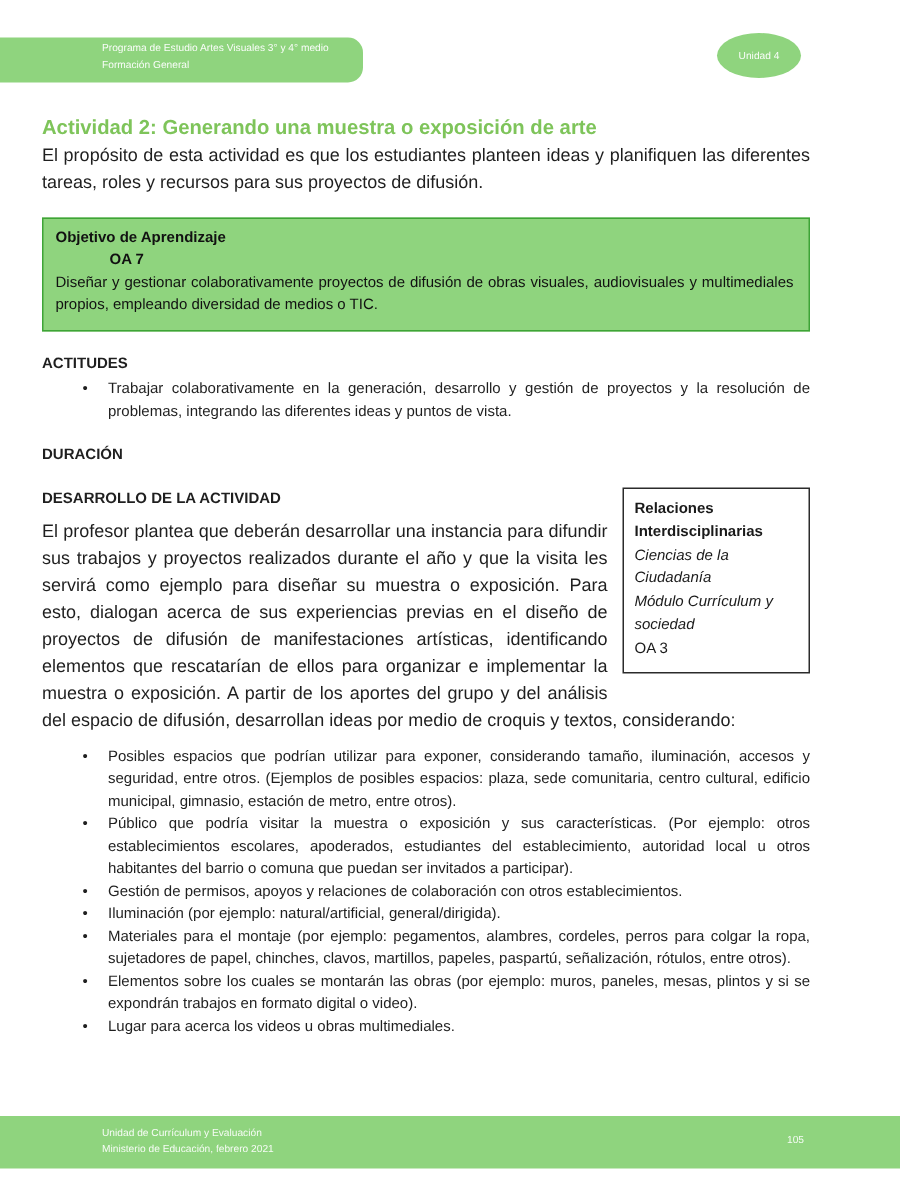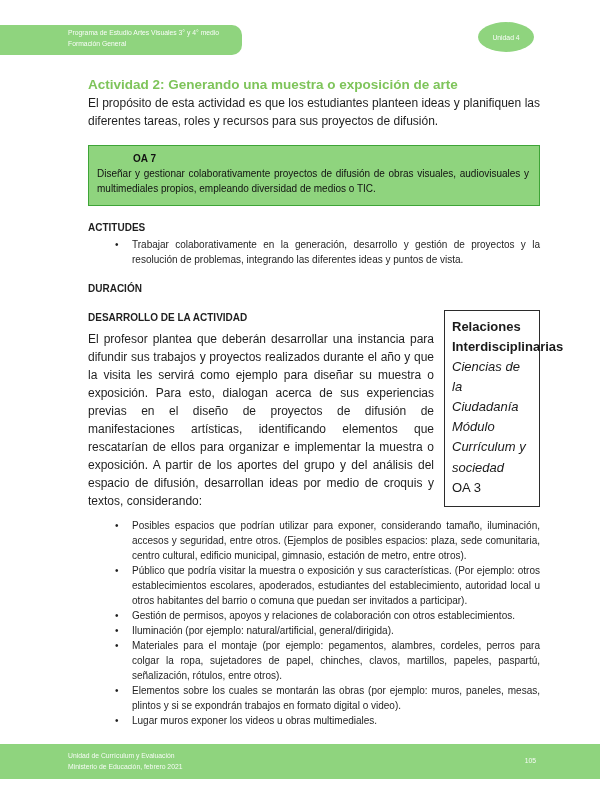--- a/index.html
+++ b/index.html
@@ -30,21 +30,21 @@
     position: absolute;
     left: 478px; top: 22px;
     width: 56px; height: 30px;
     background: #8fd47e;
     border-radius: 50%;
     color: rgba(255,255,255,0.95);
     font-size: 6.8px;
     display: flex; align-items: center; justify-content: center;
   }
   
-  .content { padding: 0 60px 0 88px; }
+  .content { padding: 0 60px 0 28px; }
   .title {
     color: #7ec45a;
     font-size: 13.5px;
     font-weight: bold;
     margin-top: 20px;
     line-height: 1.3;
   }
   .h2 {
     font-size: 10px;
     font-weight: bold;
@@ -78,26 +78,26 @@
   ul.bullets li::before {
     content: "\2022";
     position: absolute;
     left: 2px;
     font-size: 10px;
   }
   
   .desarrollo { margin-top: 14px; }
   .rel-box {
     float: right;
-    width: 96px;
+    width: 125px;
     border: 1.5px solid #2b2b2b;
     padding: 6px 7px 8px 7px;
     margin-left: 10px;
     margin-bottom: 6px;
-    font-size: 13px;
+    font-size: 10px;
     line-height: 1.55;
     color: #1a1a1a;
   }
   .rel-box .bold { font-weight: bold; }
   .rel-box .ital { font-style: italic; }
   .desarrollo .h2 { margin-top: 12px; margin-bottom: 5px; }
   .desarrollo .intro { margin-bottom: 8px; }
   
   .footer {
     position: absolute;
@@ -126,20 +126,21 @@
     <div class="unit-badge">Unidad 4</div>
   </div>
 
   <div class="content">
 
     <div class="title">Actividad 2: Generando una muestra o exposición de arte</div>
 
     <p class="body-text just">El propósito de esta actividad es que los estudiantes planteen ideas y planifiquen las diferentes tareas, roles y recursos para sus proyectos de difusión.</p>
 
     <div class="oa-box">
+      <div class="bold">Objetivo de Aprendizaje</div>
       <div class="bold oa-code">OA 7</div>
       <div class="just">Diseñar y gestionar colaborativamente proyectos de difusión de obras visuales, audiovisuales y multimediales propios, empleando diversidad de medios o TIC.</div>
     </div>
 
     <div class="h2" style="">ACTITUDES</div>
     <ul class="bullets">
         <li>Trabajar colaborativamente en la generación, desarrollo y gestión de proyectos y la resolución de problemas, integrando las diferentes ideas y puntos de vista.</li>
       </ul>
 
     <div class="h2">DURACIÓN</div>
@@ -153,21 +154,21 @@
       </aside>
       <div class="h2">DESARROLLO DE LA ACTIVIDAD</div>
       <p class="body-text just intro">El profesor plantea que deberán desarrollar una instancia para difundir sus trabajos y proyectos realizados durante el año y que la visita les servirá como ejemplo para diseñar su muestra o exposición. Para esto, dialogan acerca de sus experiencias previas en el diseño de proyectos de difusión de manifestaciones artísticas, identificando elementos que rescatarían de ellos para organizar e implementar la muestra o exposición. A partir de los aportes del grupo y del análisis del espacio de difusión, desarrollan ideas por medio de croquis y textos, considerando:</p>
       <ul class="bullets">
           <li>Posibles espacios que podrían utilizar para exponer, considerando tamaño, iluminación, accesos y seguridad, entre otros. (Ejemplos de posibles espacios: plaza, sede comunitaria, centro cultural, edificio municipal, gimnasio, estación de metro, entre otros).</li>
           <li>Público que podría visitar la muestra o exposición y sus características. (Por ejemplo: otros establecimientos escolares, apoderados, estudiantes del establecimiento, autoridad local u otros habitantes del barrio o comuna que puedan ser invitados a participar).</li>
           <li>Gestión de permisos, apoyos y relaciones de colaboración con otros establecimientos.</li>
           <li>Iluminación (por ejemplo: natural/artificial, general/dirigida).</li>
           <li>Materiales para el montaje (por ejemplo: pegamentos, alambres, cordeles, perros para colgar la ropa, sujetadores de papel, chinches, clavos, martillos, papeles, paspartú, señalización, rótulos, entre otros).</li>
           <li>Elementos sobre los cuales se montarán las obras (por ejemplo: muros, paneles, mesas, plintos y si se expondrán trabajos en formato digital o video).</li>
-          <li>Lugar muros exponer los videos u obras multimediales.</li>
+          <li>Lugar para acerca los videos u obras multimediales.</li>
         </ul>
     </div>
 
   </div>
 
   <div class="footer">
     <div>
       <div>Unidad de Currículum y Evaluación</div>
       <div>Ministerio de Educación, febrero 2021</div>
     </div>

